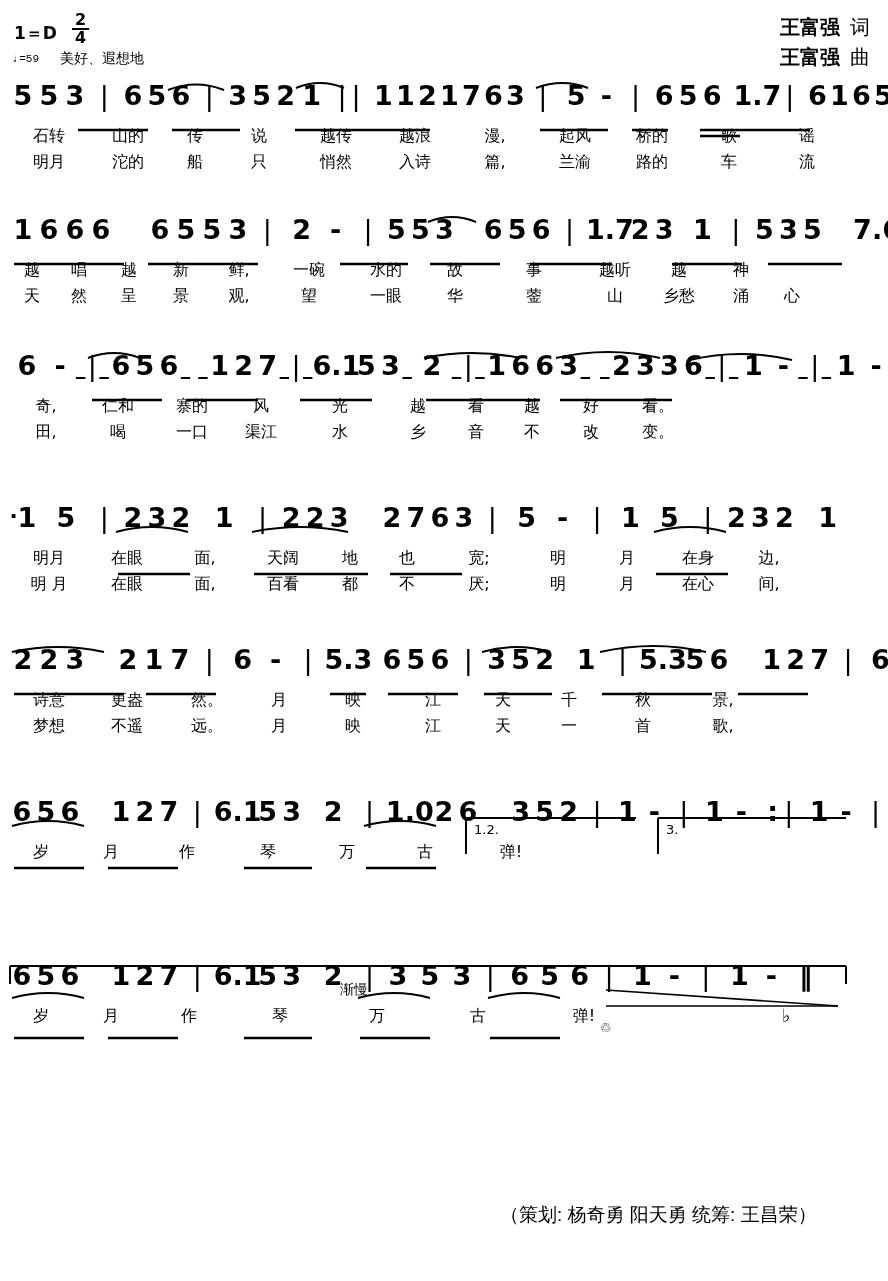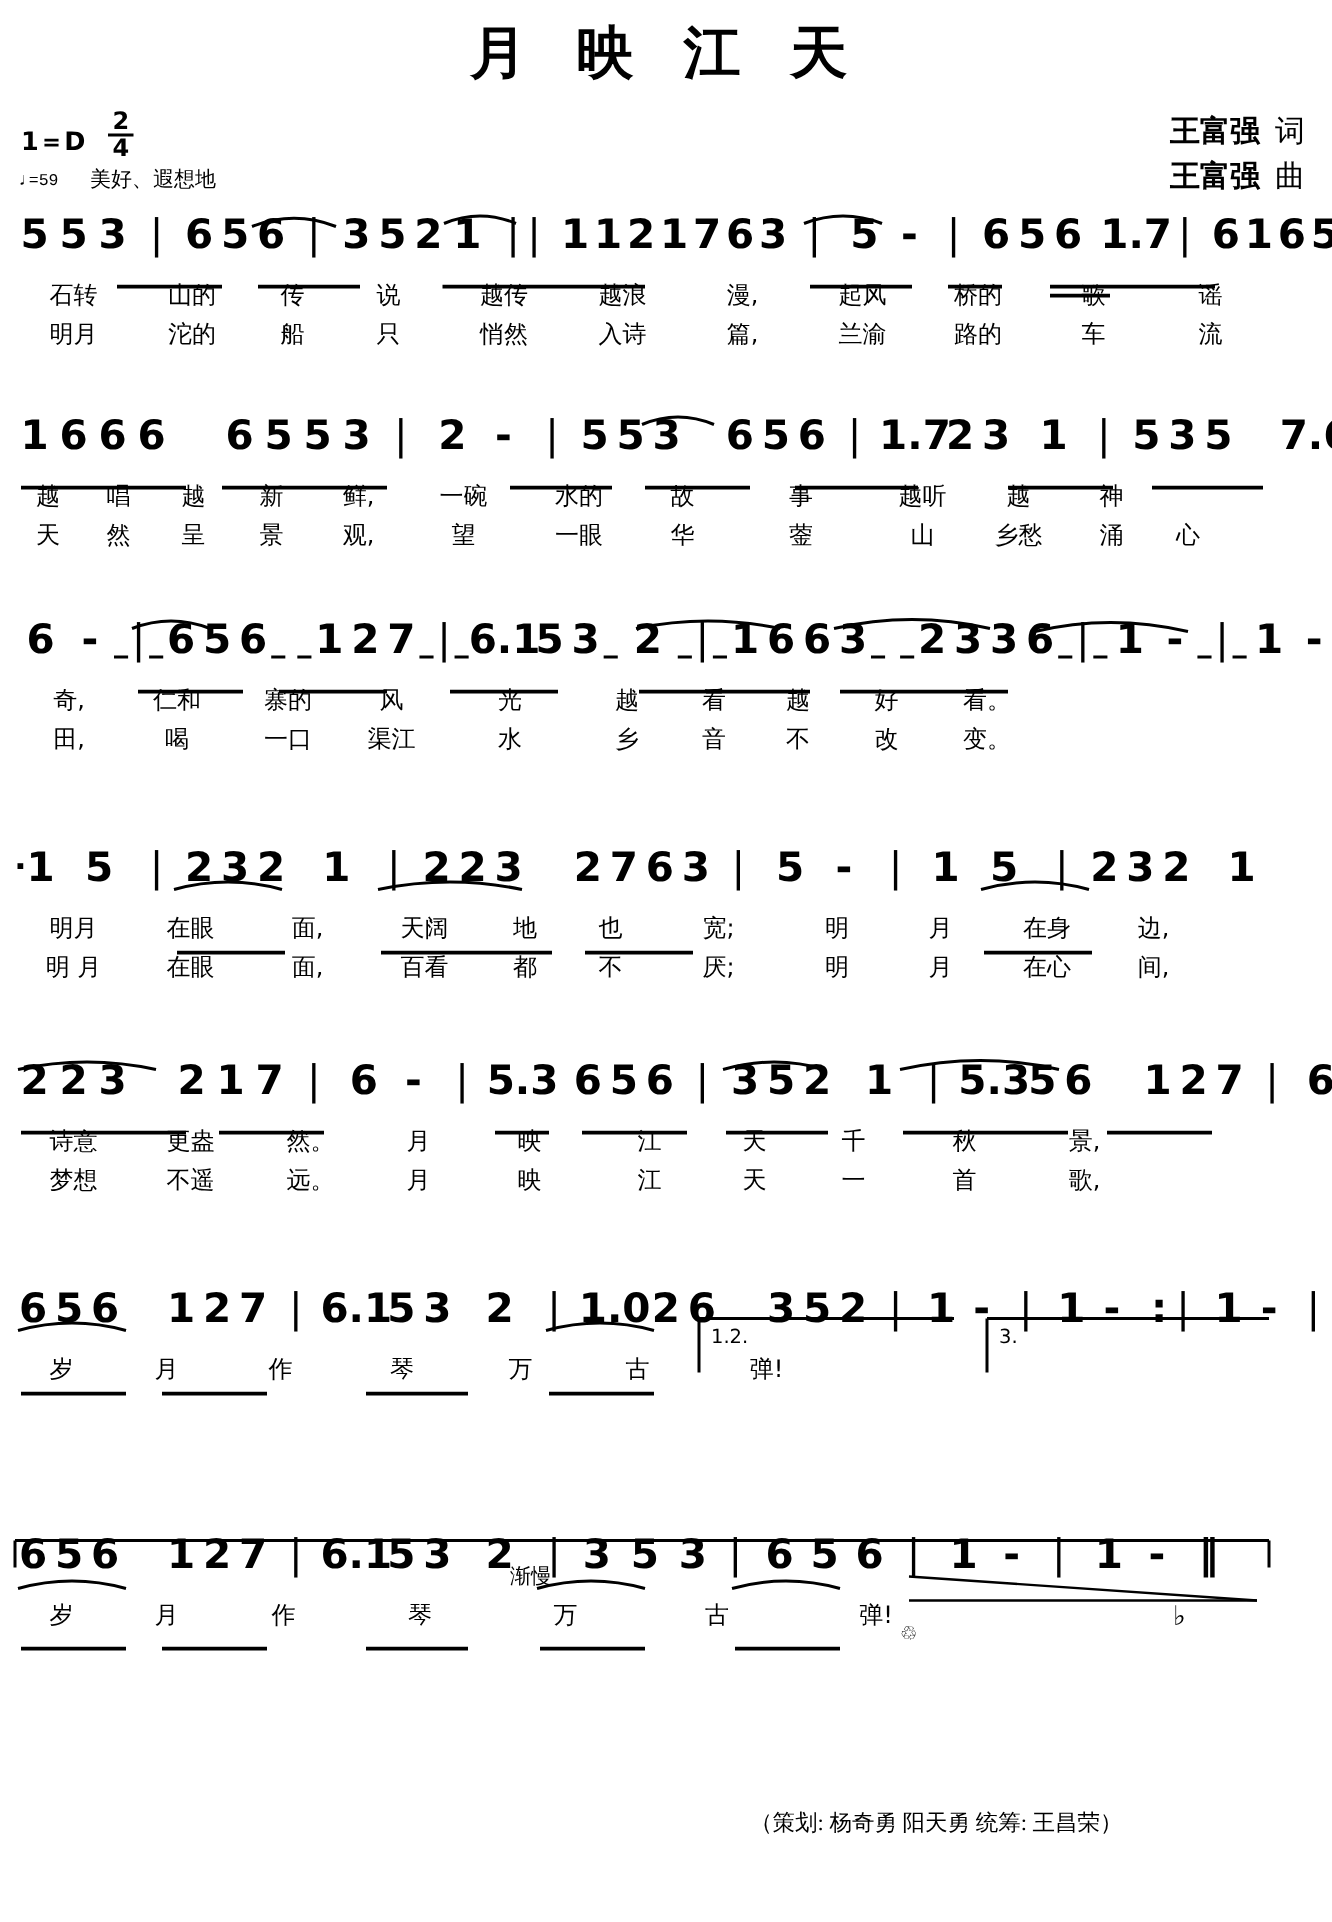--- a/index.html
+++ b/index.html
@@ -83,35 +83,34 @@
   .cell{display:inline-block;text-align:center;position:relative;}
   .bar{display:inline-block;width:14px;text-align:center;font-weight:normal;}
   .bar:after{content:"|";}
 
   
   .ov{position:absolute;left:0;top:0;pointer-events:none;}
   .ital{font-style:italic;font-family:"Liberation Serif",serif;font-size:13px;font-weight:bold;}
 
   .footer-note{
     position:absolute;left:500px;top:1196px;
-    font-family:Liberation Serif, serif;
-    font-size:15px;
+    font-family:Liberation Sans, sans-serif;
+    font-size:19px;
   }
   .watermark{
     position:absolute;right:18px;top:1240px;
     font-family:"DejaVu Sans", sans-serif;
     font-weight:bold;font-size:21px;letter-spacing:0.5px;
   }
 </style>
 </head>
 <body>
 
 <div class="sheet">
 
-  <div class="title">月 映 江 天</div>
 
   <div class="meta">
     <div class="keysig">1＝D</div>
     <div class="timesig">
       <span class="num">2</span>
       <span class="den">4</span>
     </div>
     <div class="tempo">
       <span>♩</span><span class="bpm">=59</span>
     </div>

